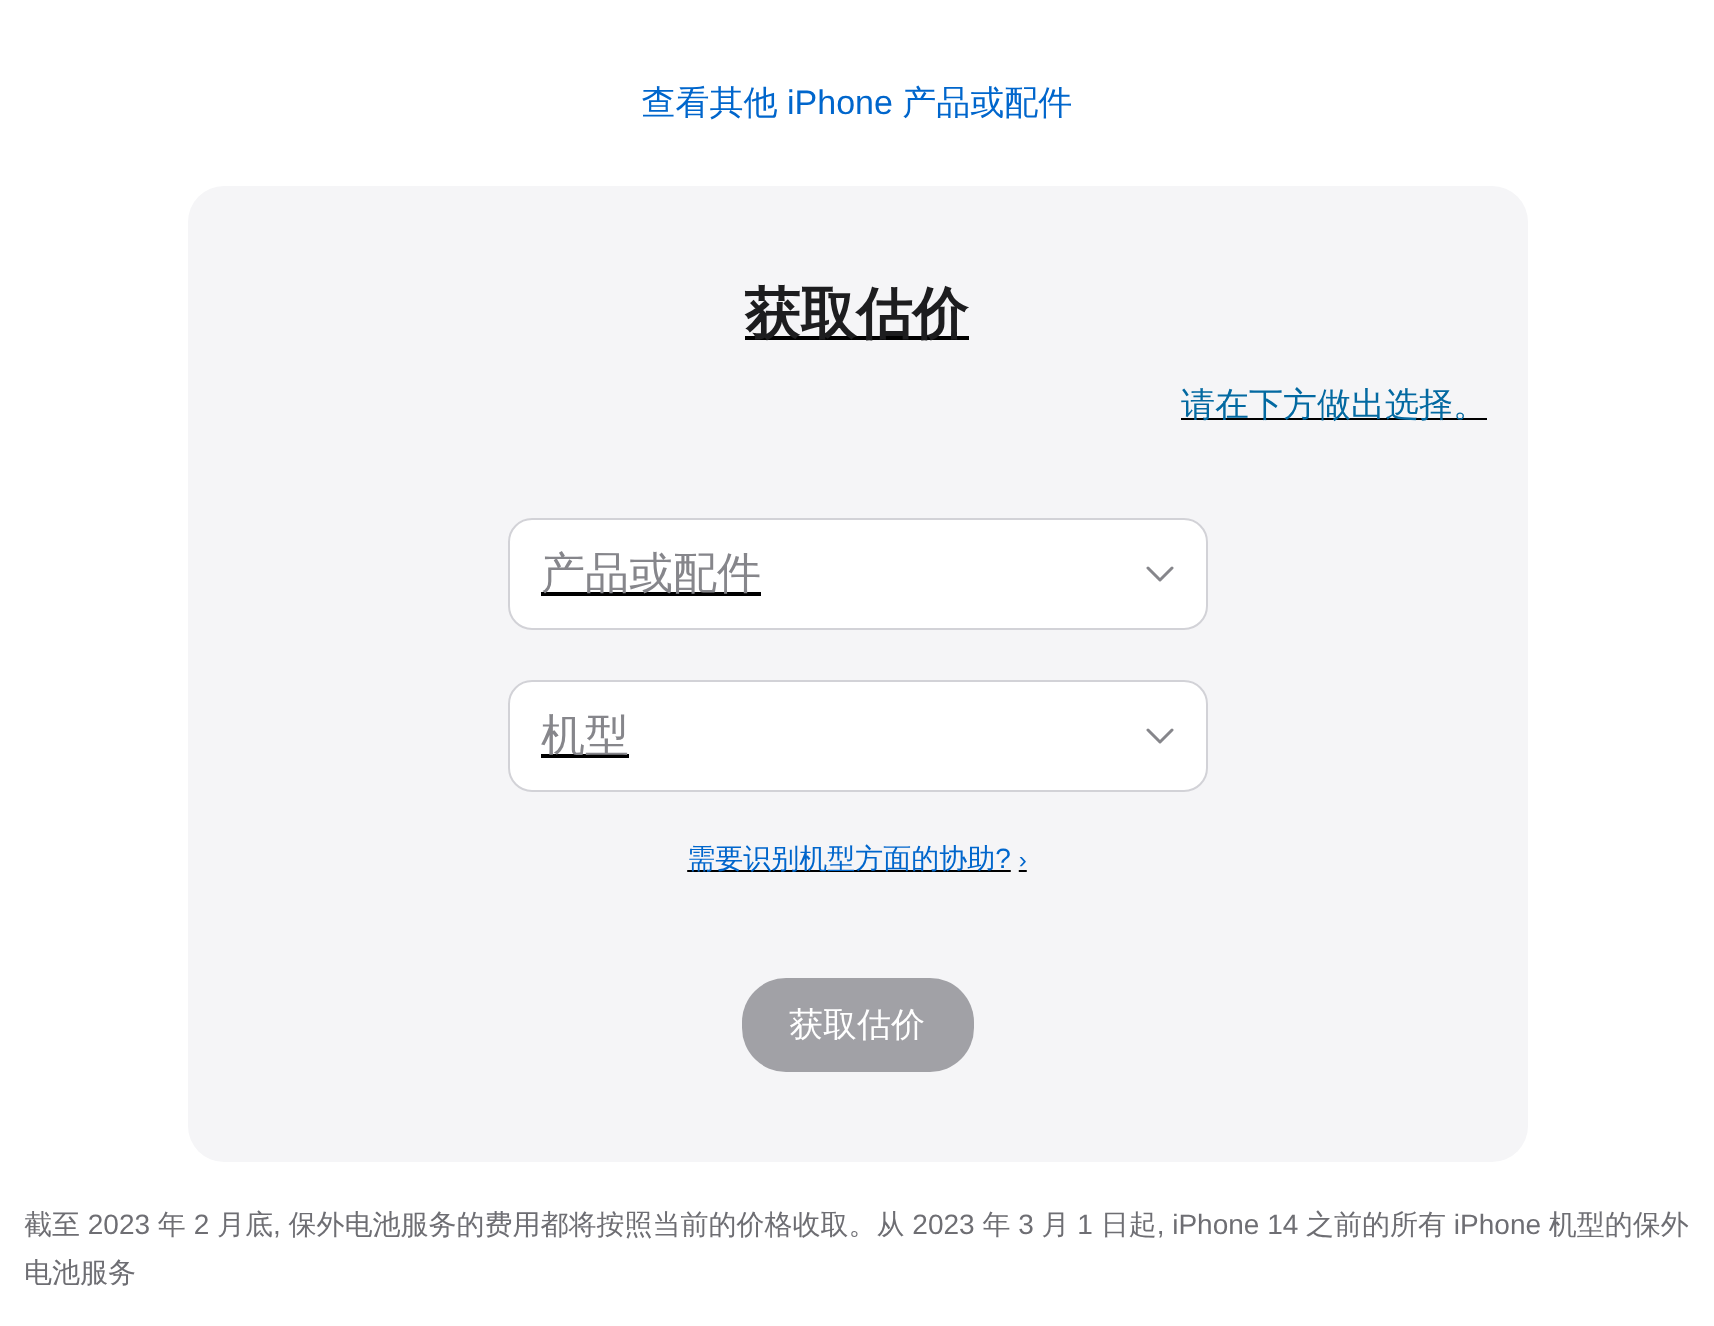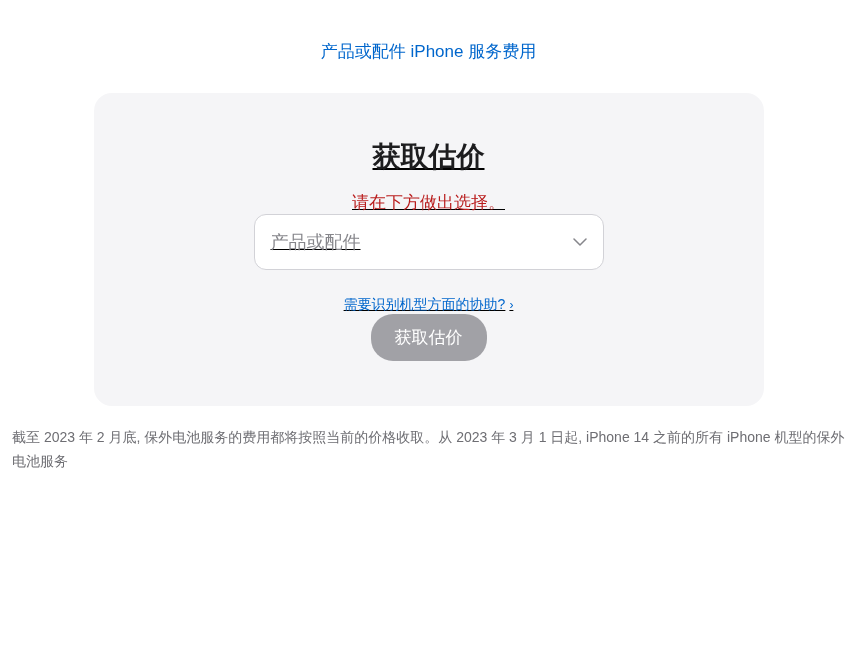--- a/index.html
+++ b/index.html
@@ -39,35 +39,37 @@
       text-decoration: underline;
     }
     .card-title {
       font-size: 28px;
       font-weight: 600;
       color: #1d1d1f;
       margin-bottom: 15px;
     }
     .card-subtitle {
       font-size: 17px;
-      color: #b91c1c;
+      color: #0369a1;
+      margin-bottom: 45px;
+      text-align: right;
     }
     .select-wrapper {
       position: relative;
       width: 350px;
       margin: 0 auto 25px auto;
     }
     .select-box {
       width: 100%;
       height: 56px;
       background: #ffffff;
       border: 1px solid #d2d2d7;
       border-radius: 12px;
       padding: 0 40px 0 16px;
-      font-size: 18px;
+      font-size: 22px;
       color: #86868b;
       text-align: left;
       cursor: pointer;
       display: flex;
       align-items: center;
       position: relative;
     }
     .chevron {
       position: absolute;
       right: 16px;
@@ -77,20 +79,21 @@
       height: 8px;
       pointer-events: none;
     }
     .chevron svg {
       width: 100%;
       height: 100%;
       display: block;
     }
     .help-link {
       margin-top: 18px;
+      margin-bottom: 50px;
     }
     .help-link a {
       color: #0066cc;
       font-size: 14px;
       text-decoration: none;
       cursor: pointer;
     }
     .help-link-arrow {
       margin-left: 4px;
       font-size: 12px;
@@ -112,38 +115,48 @@
     }
     .footer-text p {
       margin-bottom: 14px;
     }
   </style>
 </head>
 <body>
 
 <div class="container">
   <div class="top-link">
-    <a>产品或配件 iPhone 服务费用</a>
+    <a>查看其他 iPhone 产品或配件</a>
   </div>
 
   <div class="card">
     <h2 class="card-title">获取估价</h2>
     <p class="card-subtitle">请在下方做出选择。</p>
 
     <div class="select-wrapper">
       <div class="select-box">
         <span>产品或配件</span>
         <span class="chevron">
           <svg viewBox="0 0 14 8" fill="none">
               <path d="M1 1L7 7L13 1" stroke="#86868b" stroke-width="1.5" stroke-linecap="round" stroke-linejoin="round"></path>
             </svg>
         </span>
       </div>
     </div>
 
+    <div class="select-wrapper">
+      <div class="select-box">
+        <span>机型</span>
+        <span class="chevron">
+          <svg viewBox="0 0 14 8" fill="none">
+              <path d="M1 1L7 7L13 1" stroke="#86868b" stroke-width="1.5" stroke-linecap="round" stroke-linejoin="round"></path>
+            </svg>
+        </span>
+      </div>
+    </div>
 
     <div class="help-link">
       <a>
         <span>需要识别机型方面的协助?</span><span class="help-link-arrow">›</span>
       </a>
     </div>
 
     <button class="submit-btn">获取估价</button>
   </div>
 

